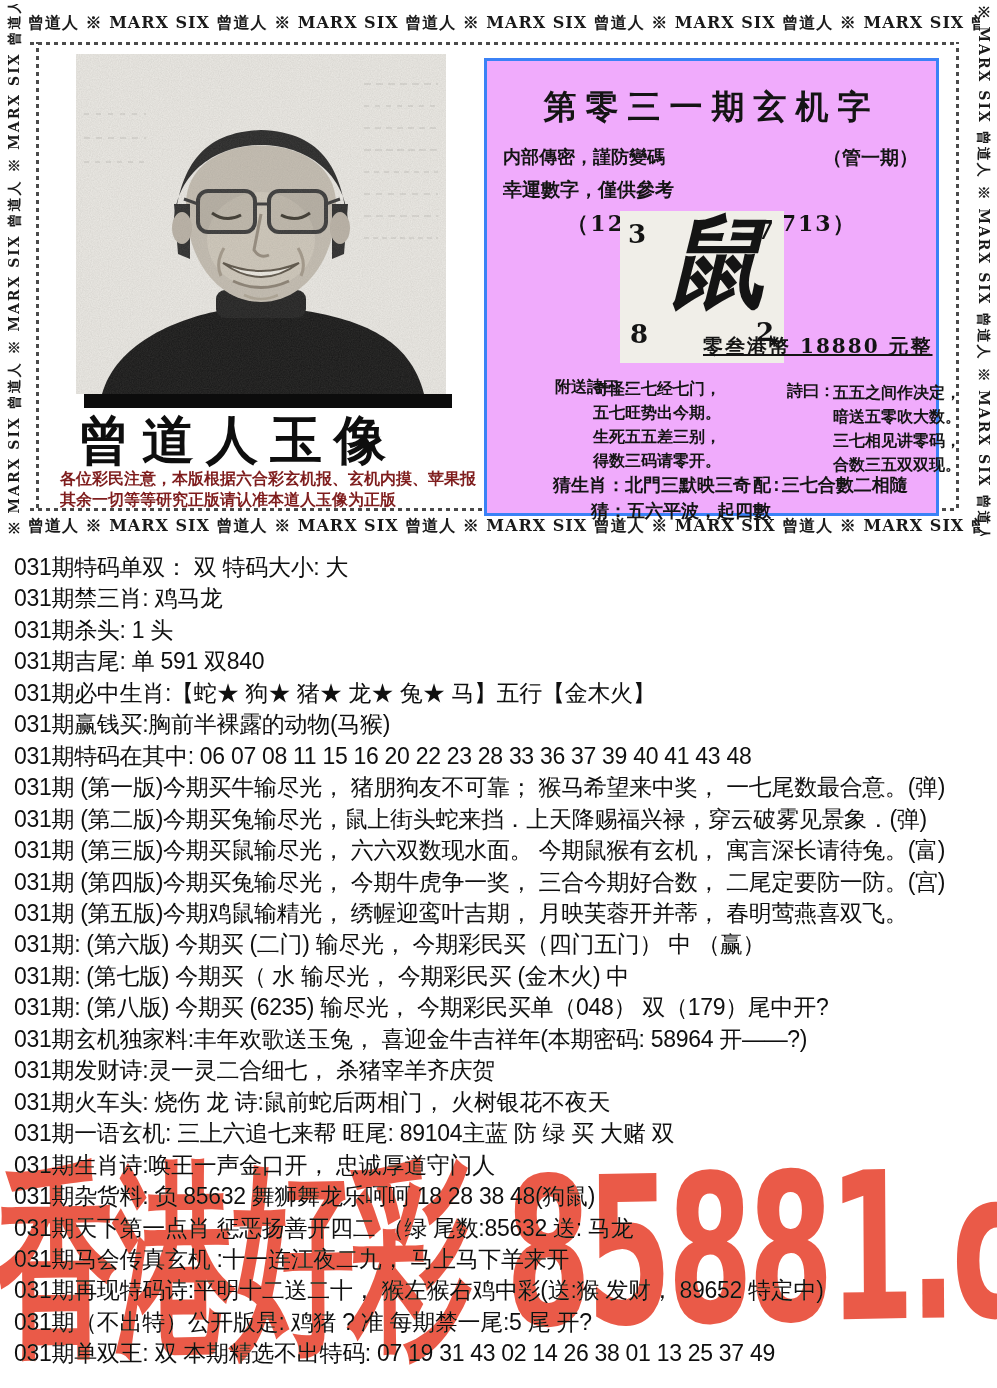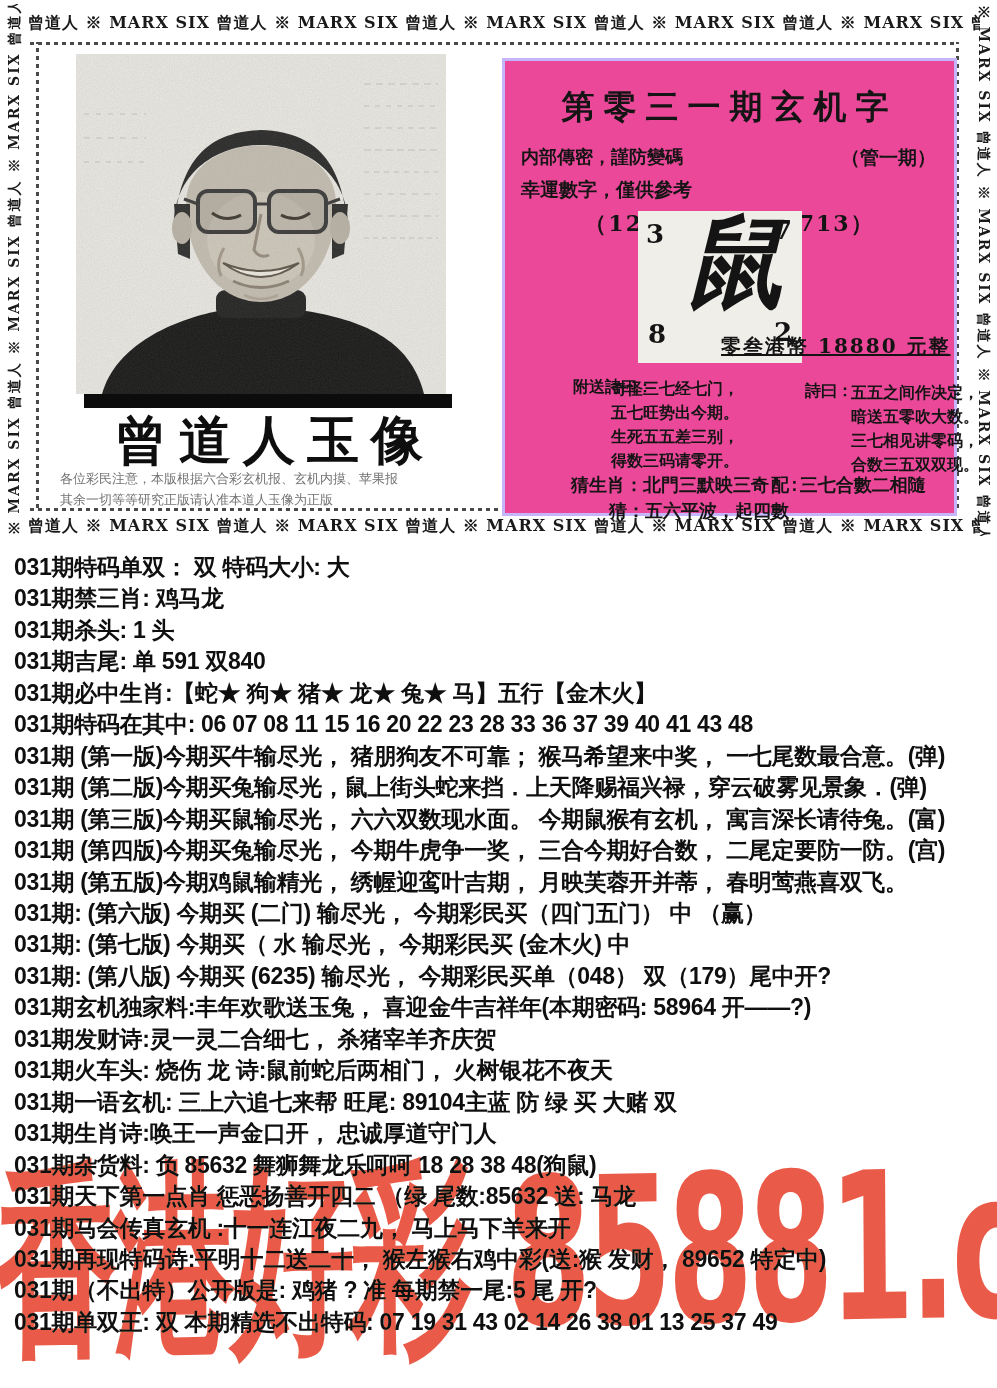--- a/index.html
+++ b/index.html
@@ -12,26 +12,26 @@
   .hband.bottom{top:516px;}
   .vband{position:absolute;width:530px;font-family:"DejaVu Serif",serif;font-weight:bold;
          font-size:14px;letter-spacing:2px;white-space:nowrap;overflow:hidden;color:#1a1a1a;}
   .vband.left{left:4px;top:534px;transform:rotate(-90deg);transform-origin:0 0;}
   .vband.right{left:994px;top:6px;transform:rotate(90deg);transform-origin:0 0;}
   .sq-h{position:absolute;height:3px;background:repeating-linear-gradient(90deg,#4a4a4a 0 4px,transparent 4px 8px);}
   .sq-v{position:absolute;width:3px;background:repeating-linear-gradient(0deg,#4a4a4a 0 4px,transparent 4px 8px);}
   
   .photo{position:absolute;left:76px;top:54px;width:370px;height:340px;}
   .black-bar{position:absolute;left:84px;top:394px;width:368px;height:14px;background:#0c0c0c;}
-  .portrait-title{position:absolute;left:78px;top:406px;width:394px;text-align:center;
+  .portrait-title{position:absolute;left:78px;top:406px;width:394px;
          font-family:"DejaVu Serif",serif;font-weight:bold;font-size:52px;letter-spacing:12px;color:#0e0e0e;}
   .caption{position:absolute;left:60px;top:468px;width:445px;font-family:"DejaVu Serif",serif;
-         font-weight:normal;font-size:13px;line-height:21px;color:#737373;}
+         font-weight:bold;font-size:16px;line-height:21px;color:#7f1d1d;}
   
-  .mbox{position:absolute;left:502px;top:58px;width:449px;height:452px;border:3px solid #c4b5fd;background:#ec4899;}
+  .mbox{position:absolute;left:484px;top:58px;width:449px;height:452px;border:3px solid #3b82f6;background:#f0abfc;}
   .mbox *{position:absolute;font-family:"DejaVu Serif",serif;font-weight:bold;color:#141414;}
   .mbox-title{top:24px;left:0;width:100%;text-align:center;font-size:33px;letter-spacing:9px;}
   .m-row1{top:84px;left:16px;font-size:18px;}
   .m-row1r{top:84px;right:18px;font-size:19px;}
   .m-row2{top:116px;left:16px;font-size:19px;}
   .m-lucky{top:148px;left:0;width:100%;text-align:center;font-size:22px;letter-spacing:2px;}
   .zodiac-panel{top:150px;left:133px;width:164px;height:152px;background:#f0eee8;}
   .zodiac-char{top:-4px;left:46px;font-size:100px;line-height:1.1;font-style:italic;}
   .cn{font-size:26px;}
   .cn.tl{top:8px;left:8px;} .cn.tr{top:4px;right:10px;}
@@ -40,21 +40,21 @@
   .poem-label-l{top:316px;left:44px;font-size:16px;padding-left:24px;}
   .poem-l{top:316px;left:106px;font-size:16px;line-height:24px;white-space:nowrap;}
   .poem-label-r{top:320px;left:300px;font-size:16px;}
   .poem-r{top:320px;left:346px;font-size:16px;line-height:24px;white-space:nowrap;}
   .m-guess-zodiac{top:412px;left:66px;font-size:18px;}
   .m-pair{top:412px;left:266px;font-size:18px;font-family:Liberation Mono, monospace;}
   .m-guess{top:426px;left:104px;top:438px;font-size:18px;}
   .poem-l div,.poem-r div{position:static;}
   
   .body-text{position:absolute;left:14px;top:552px;width:983px;}
-  .body-line{line-height:31.45px;white-space:nowrap;font-size:23px;font-weight:700;
+  .body-line{line-height:31.45px;white-space:nowrap;font-size:23px;font-weight:400;
              letter-spacing:-0.3px;color:#0f0f0f;}
   
   .watermark{position:absolute;left:-6px;top:1128px;font-family:"DejaVu Sans",sans-serif;
              font-weight:bold;font-size:205px;letter-spacing:-8px;white-space:nowrap;
              transform:scaleX(0.60) rotate(-0.6deg);transform-origin:0 0;
              mix-blend-mode:darken;opacity:0.88;pointer-events:none;z-index:9;}
 </style>
 </head>
 <body>
 
@@ -156,20 +156,21 @@
     <div class="m-pair">配:三七合數二相隨</div>
     <div class="m-guess">猜：五六平波，起四數</div>
   </div>
 
   <div class="body-text">
     <div class="body-line">031期特码单双：  双   特码大小:  大</div>
     <div class="body-line">031期禁三肖: 鸡马龙</div>
     <div class="body-line">031期杀头: 1 头</div>
     <div class="body-line">031期吉尾: 单 591 双840</div>
     <div class="body-line">031期必中生肖:【蛇★ 狗★ 猪★ 龙★ 兔★ 马】五行【金木火】</div>
+    <div class="body-line">031期赢钱买:胸前半裸露的动物(马猴)</div>
     <div class="body-line">031期特码在其中: 06 07 08 11 15 16 20 22 23 28 33 36 37 39 40 41 43 48</div>
     <div class="body-line">031期 (第一版)今期买牛输尽光， 猪朋狗友不可靠； 猴马希望来中奖， 一七尾数最合意。(弹)</div>
     <div class="body-line">031期 (第二版)今期买兔输尽光，鼠上街头蛇来挡．上天降赐福兴禄，穿云破雾见景象．(弹)</div>
     <div class="body-line">031期 (第三版)今期买鼠输尽光， 六六双数现水面。 今期鼠猴有玄机， 寓言深长请待兔。(富)</div>
     <div class="body-line">031期 (第四版)今期买兔输尽光， 今期牛虎争一奖， 三合今期好合数， 二尾定要防一防。(宫)</div>
     <div class="body-line">031期 (第五版)今期鸡鼠输精光， 绣幄迎鸾叶吉期， 月映芙蓉开并蒂， 春明莺燕喜双飞。</div>
     <div class="body-line">031期: (第六版) 今期买 (二门) 输尽光， 今期彩民买（四门五门） 中 （赢）</div>
     <div class="body-line">031期: (第七版) 今期买（ 水 输尽光， 今期彩民买 (金木火) 中</div>
     <div class="body-line">031期: (第八版) 今期买 (6235) 输尽光， 今期彩民买单（048） 双（179）尾中开?</div>
     <div class="body-line">031期玄机独家料:丰年欢歌送玉兔， 喜迎金牛吉祥年(本期密码: 58964  开——?)</div>

